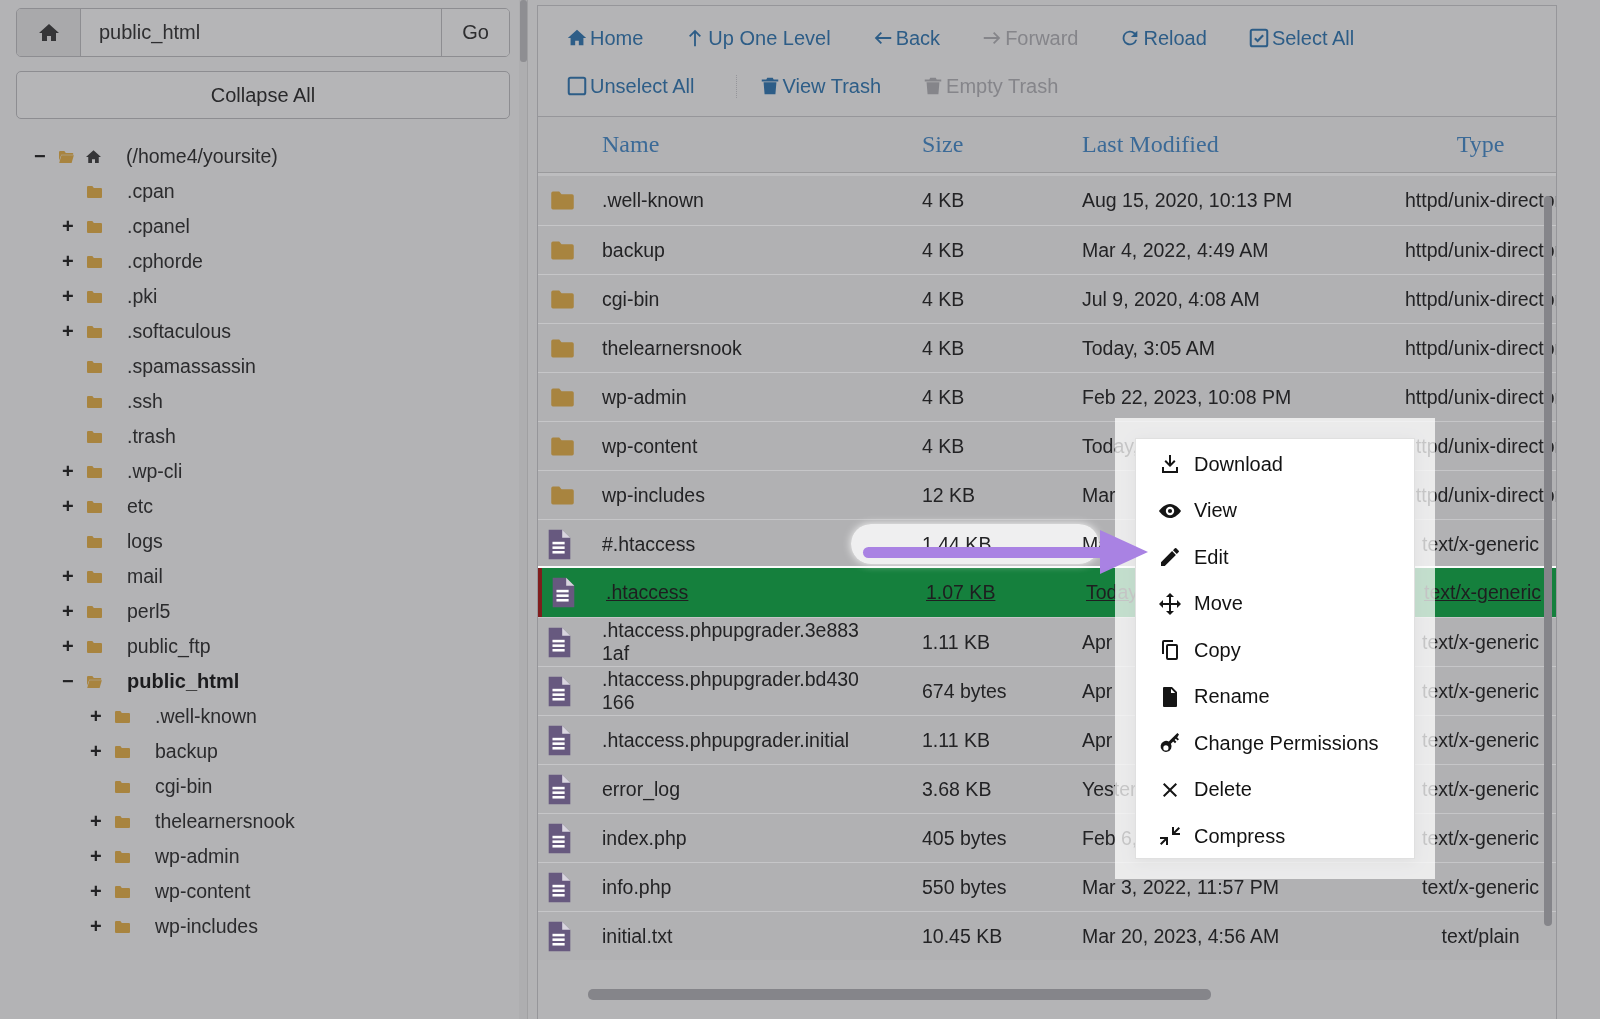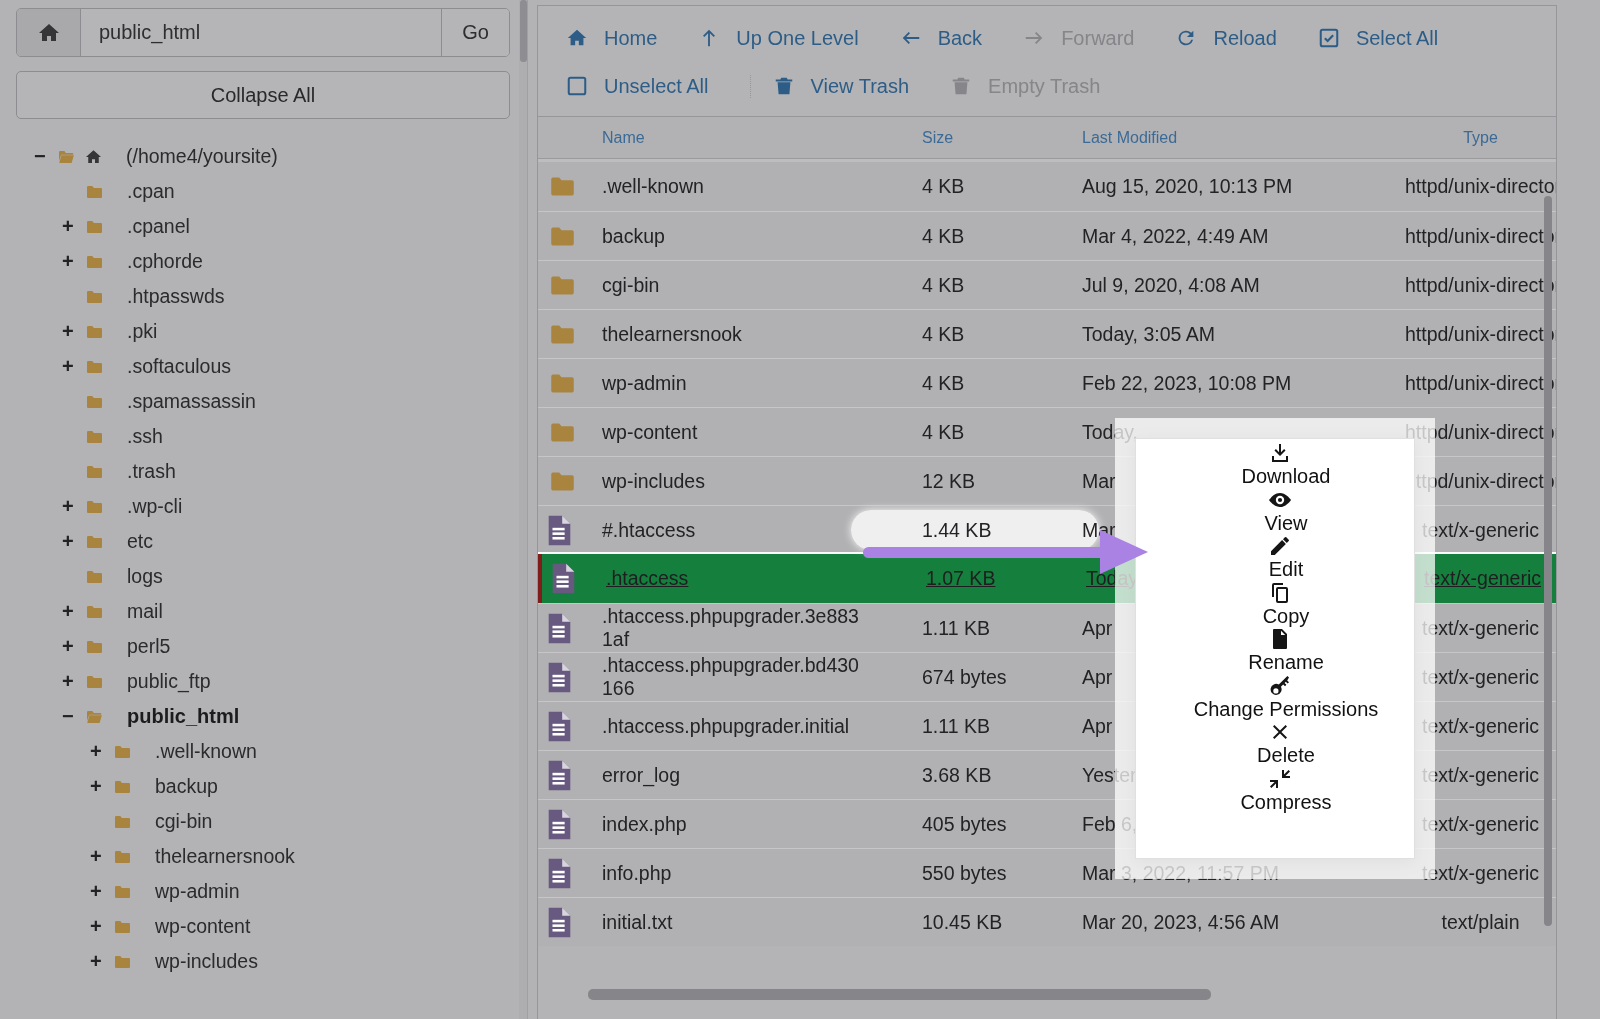--- a/index.html
+++ b/index.html
@@ -48,32 +48,32 @@
   .side-scroll .thumb { position:absolute; left:1px; top:0; width:7px; height:62px; background:#8e8e92; border-radius:3px; }
 
   
   .main-panel {
     position:absolute; left:537px; top:5px; width:1020px; height:1020px;
     border:1px solid #96969a; background:#b4b4b6; overflow:hidden;
   }
   .toolbar { padding:8px 12px 6px 28px; }
   .tb-row { display:flex; align-items:center; height:48px; }
   .tb-item {
-    display:inline-flex; align-items:center; gap:16px; margin-right:41px;
+    display:inline-flex; align-items:center; gap:2px; margin-right:41px;
     background:none; border:none; cursor:pointer;
     font-family:"Liberation Sans", sans-serif; font-size:20px; color:#2d5d87;
   }
   .tb-item.disabled { color:#85858a; cursor:default; }
   .tb-item .tb-icon { width:22px; height:22px; }
   .tb-item.divided { border-left:1px dotted #95959a; padding-left:22px; }
 
   .table-header {
-    display:flex; align-items:center; height:43px;
+    display:flex; align-items:center; height:57px;
     border-top:1px solid #96969a; border-bottom:1px solid #9a9a9c;
-    background:#b2b2b4; font-size:16px; color:#3b6a97;
+    background:#b2b2b4; font-size:24px; color:#3b6a97;font-family:Liberation Serif, serif;
   }
   .col-icon { flex:0 0 56px; margin-left:8px; }
   .col-name { flex:0 0 320px; padding-right:62px; word-break:break-all; }
   .col-size { flex:0 0 160px; }
   .col-mod  { flex:0 0 323px; white-space:nowrap; overflow:hidden; }
   .col-type { flex:1 0 auto; white-space:nowrap;text-align:center; }
   .table-header .col-name, .table-header .col-size, .table-header .col-mod, .table-header .col-type { cursor:pointer; }
 
   .table-body { border-top:3px solid #bdbdbf; }
   .f-row { display:flex; align-items:center; min-height:49px; border-top:1px solid #c6c6c8; font-size:19.5px; color:#232325; position:relative; cursor:pointer; background:#b1b1b3; }
@@ -96,21 +96,21 @@
   .v-scroll { position:absolute; right:4px; top:190px; width:8px; height:730px; background:#85858a; border-radius:4px; z-index:5; }
   .h-scroll { position:absolute; left:50px; top:983px; width:623px; height:11px; background:#85858a; border-radius:5px; z-index:5; }
 
   
   .context-menu {
     position:absolute; left:1135px; top:438px; width:280px; height:421px;
     background:#ffffff; border:1px solid #e0e0e0; z-index:40;
     box-shadow:0 0 0 20px rgba(255,255,255,.74), 0 3px 14px rgba(0,0,0,.25);
     padding-top:2px;
   }
-  .menu-item { display:flex; align-items:center; height:46.5px; padding-left:22px; cursor:pointer;flex-direction:column; }
+  .menu-item { display:flex; align-items:center; height:46.5px; padding-left:22px; cursor:pointer; }
   .menu-item .mi-icon { width:24px; height:24px; margin-right:12px; color:#151515; flex:0 0 24px; }
   .menu-item .mi-label { font-size:20px; color:#121212; white-space:nowrap; }
 
   
   .arrow-shaft { position:absolute; left:863px; top:547px; width:242px; height:11px; background:#a982e3; border-radius:6px; z-index:50; }
   .arrow-head { position:absolute; left:1100px; top:530px; width:0; height:0; z-index:50;
     border-top:22.5px solid transparent; border-bottom:22.5px solid transparent; border-left:48px solid #a982e3; }
 </style>
 </head>
 <body>
@@ -163,29 +163,20 @@
         <span class="t-label">.cpanel</span>
       </div>
       <div class="tree-row" style="padding-left: 46px;">
         <span class="toggle">+</span>
         <span class="t-icon">
           <svg width="21" height="18" viewBox="0 0 24 24" fill="currentColor">
             <path d="M2 5.5A1.5 1.5 0 0 1 3.5 4h5.6l2 2.5h9.4A1.5 1.5 0 0 1 22 8v10.5a1.5 1.5 0 0 1-1.5 1.5h-17A1.5 1.5 0 0 1 2 18.5z"></path>
           </svg>
         </span>
         <span class="t-label">.cphorde</span>
-      </div>
-      <div class="tree-row" style="padding-left: 46px;">
-        <span class="toggle"></span>
-        <span class="t-icon">
-          <svg width="21" height="18" viewBox="0 0 24 24" fill="currentColor">
-            <path d="M2 5.5A1.5 1.5 0 0 1 3.5 4h5.6l2 2.5h9.4A1.5 1.5 0 0 1 22 8v10.5a1.5 1.5 0 0 1-1.5 1.5h-17A1.5 1.5 0 0 1 2 18.5z"></path>
-          </svg>
-        </span>
-        <span class="t-label">.htpasswds</span>
       </div>
       <div class="tree-row" style="padding-left: 46px;">
         <span class="toggle">+</span>
         <span class="t-icon">
           <svg width="21" height="18" viewBox="0 0 24 24" fill="currentColor">
             <path d="M2 5.5A1.5 1.5 0 0 1 3.5 4h5.6l2 2.5h9.4A1.5 1.5 0 0 1 22 8v10.5a1.5 1.5 0 0 1-1.5 1.5h-17A1.5 1.5 0 0 1 2 18.5z"></path>
           </svg>
         </span>
         <span class="t-label">.pki</span>
       </div>
@@ -720,20 +711,28 @@
       <span class="mi-icon">
         <svg width="24" height="24" viewBox="0 0 24 24" fill="currentColor">
           <path d="M3 17.2V21h3.8L17.9 9.9l-3.8-3.8zM20.7 7.1a1 1 0 0 0 0-1.4l-2.4-2.4a1 1 0 0 0-1.4 0L15 5.2 18.8 9z"></path>
         </svg>
       </span>
       <span class="mi-label">Edit</span>
     </div>
     <div class="menu-item">
       <span class="mi-icon">
         <svg width="24" height="24" viewBox="0 0 24 24" fill="currentColor">
+          <path d="M12 1 8 5h3v6H5V8l-4 4 4 4v-3h6v6H8l4 4 4-4h-3v-6h6v3l4-4-4-4v3h-6V5h3z"></path>
+        </svg>
+      </span>
+      <span class="mi-label">Move</span>
+    </div>
+    <div class="menu-item">
+      <span class="mi-icon">
+        <svg width="24" height="24" viewBox="0 0 24 24" fill="currentColor">
           <path d="M15 2H6a2 2 0 0 0-2 2v12h2V4h9z"></path>
           <path d="M18 6h-8a2 2 0 0 0-2 2v12a2 2 0 0 0 2 2h8a2 2 0 0 0 2-2V8a2 2 0 0 0-2-2zm0 14h-8V8h8z"></path>
         </svg>
       </span>
       <span class="mi-label">Copy</span>
     </div>
     <div class="menu-item">
       <span class="mi-icon">
         <svg width="24" height="24" viewBox="0 0 24 24" fill="currentColor">
           <path d="M14 2H6a1 1 0 0 0-1 1v18a1 1 0 0 0 1 1h12a1 1 0 0 0 1-1V7zm-1 6V3.8L17.2 8z"></path>

